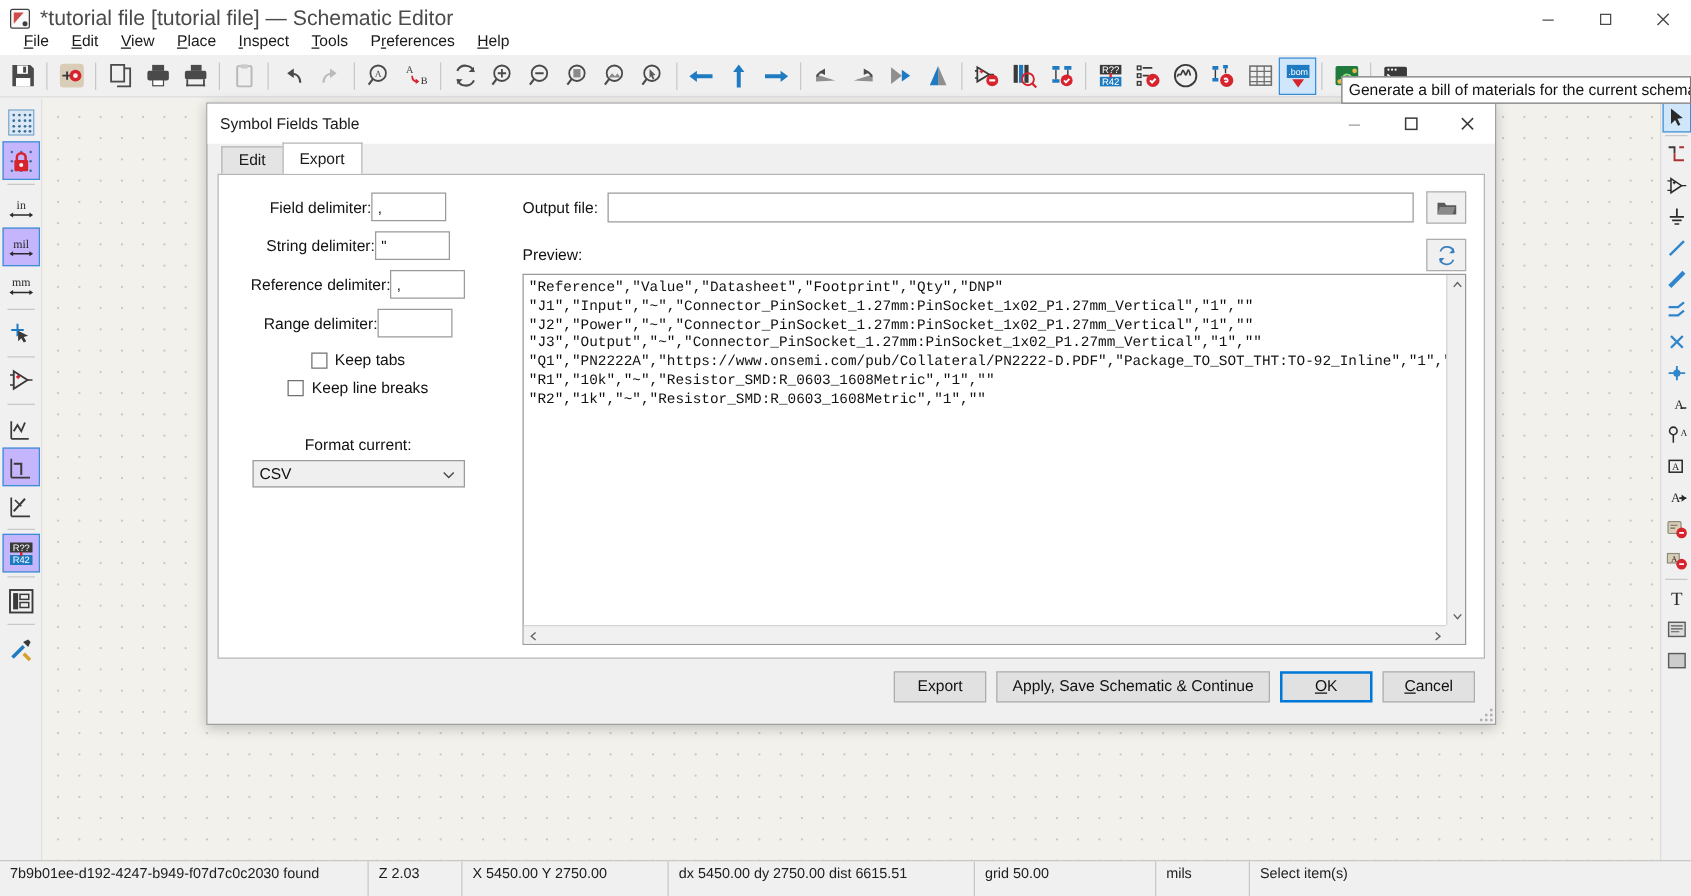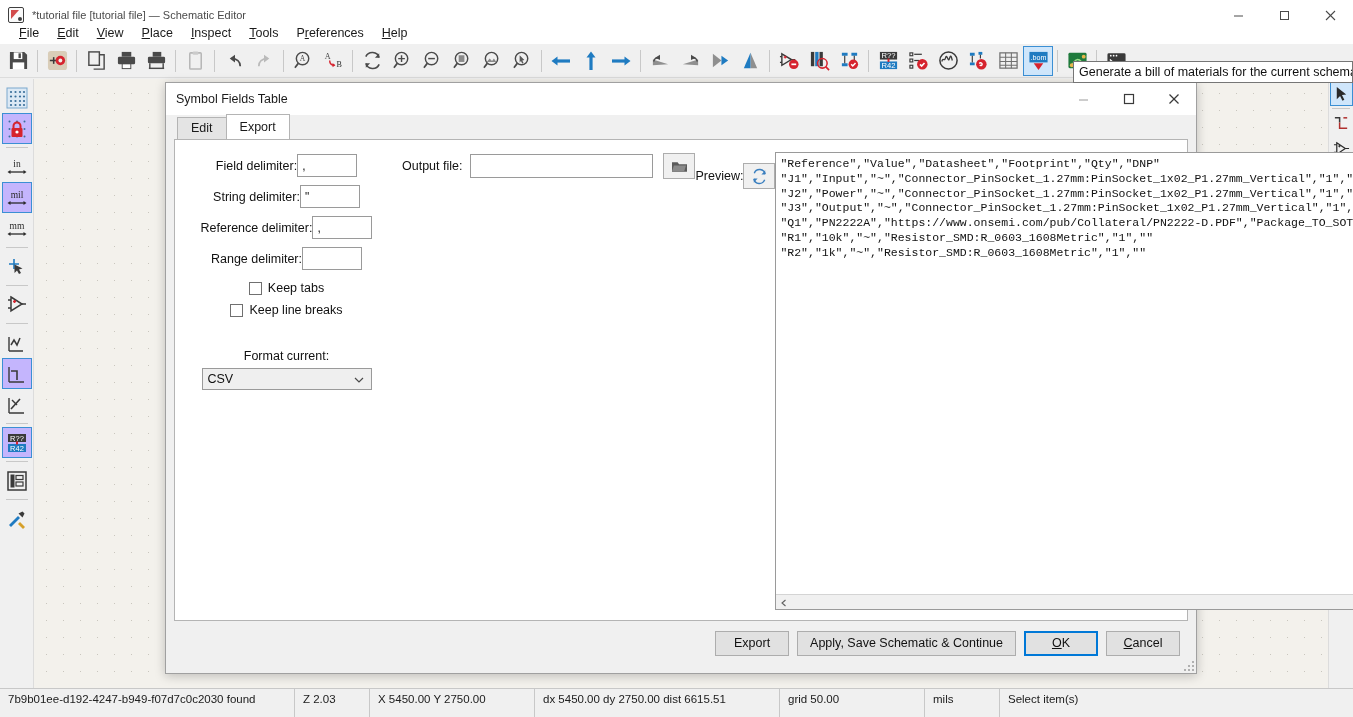--- a/index.html
+++ b/index.html
@@ -21,21 +21,21 @@
   }
   .titlebar .tb-icon {
     width: 16px; height: 16px; margin-left: 8px; margin-right: 8px;
     position: relative; flex: none;
   }
   .kicad-logo { width: 16px; height: 16px; position: relative; }
   .kicad-logo .kl-box { position: absolute; inset: 0; border: 1.5px solid #3f3f3f; border-radius: 2px; background: #fafafa; }
   .kicad-logo .kl-tri { position: absolute; left: 3px; top: 3px; width: 0; height: 0;
     border-left: 8px solid #d24b4b; border-bottom: 9px solid transparent; }
   .kicad-logo .kl-dot { position: absolute; right: 2px; bottom: 2px; width: 4px; height: 4px; background: #3f3f3f; border-radius: 50%; }
-  .titlebar .tb-title { font-size: 11px; color: #4a4a4a; }
+  .titlebar .tb-title { font-size: 17px; color: #4a4a4a; }
   .titlebar .tb-spacer { flex: 1 1 auto; }
   .win-btn { width: 46px; height: 30px; display: flex; align-items: center; justify-content: center; color: #4a4a4a; }
   .win-btn svg { display: block; }
 
   
   .menubar {
     position: absolute; top: 24px; left: 0; width: 1353px; height: 20px;
     background: #ffffff; display: flex; align-items: flex-start; padding-left: 10px;
   }
   .menu-item { padding: 2px 9px; font-size: 12.5px; color: #1a1a1a; white-space: nowrap; }
@@ -95,21 +95,21 @@
   .tooltip {
     position: absolute; left: 1073px; top: 61px; height: 22px;
     background: #ffffff; border: 1px solid #767676;
     display: flex; align-items: center; padding: 0 5px;
     font-size: 12.5px; color: #111; white-space: nowrap; z-index: 60;
     width: 280px; overflow: hidden;
   }
 
   
   .dialog {
-    position: absolute; left: 165px; top: 82px; width: 1032px; height: 592px;
+    position: absolute; left: 165px; top: 82px; width: 1032px; height: 498px;
     background: #f0f0f0; border: 1px solid #a0a0a0;
     box-shadow: 0 2px 10px rgba(0,0,0,0.22); z-index: 50;
     display: flex; flex-direction: column;
   }
   .dlg-titlebar { height: 32px; background: #ffffff; display: flex; align-items: center; flex: none; }
   .dlg-title { padding-left: 10px; font-size: 12.5px; color: #1a1a1a; }
   .dlg-spacer { flex: 1 1 auto; }
   .dlg-winbtn { width: 45px; height: 32px; display: flex; align-items: center; justify-content: center; color: #3a3a3a; }
 
   .dlg-body { flex: 1 1 auto; display: flex; flex-direction: column; padding: 0 8px 8px 8px; }
@@ -143,21 +143,21 @@
   .hr { height: 1px; background: #cfcfcf; margin: 18px 0 10px 0; }
   .preset-label { font-size: 12.5px; color: #111; margin-bottom: 5px; }
   .select {
     width: 170px; height: 22px; border: 1px solid #9a9a9a; background: #efefef;
     display: flex; align-items: center; padding-left: 5px; font-size: 12.5px; color: #111;
     position: relative; flex: none;
   }
   .select .chev { position: absolute; right: 7px; top: 5px; }
 
   
-  .right-col { flex: 1 1 auto; display: flex; margin-left: 18px; min-width: 0; }
+  .right-col { flex: 1 1 auto; display: flex; flex-direction: column; margin-left: 34px; min-width: 0; }
   .out-row { display: flex; align-items: center; height: 28px; flex: none; }
   .out-label { font-size: 12.5px; color: #111; margin-right: 8px; }
   .out-input { flex: 1 1 auto; height: 24px; border: 1px solid #9a9a9a; background: #fff; }
   .btn-icon {
     width: 32px; height: 26px; margin-left: 10px; background: #f0f0f0; border: 1px solid #adadad;
     display: flex; align-items: center; justify-content: center; flex: none;
   }
   .prev-row { display: flex; align-items: center; height: 30px; flex: none; margin-top: 9px; }
   .prev-label { font-size: 12.5px; color: #111; }
 

